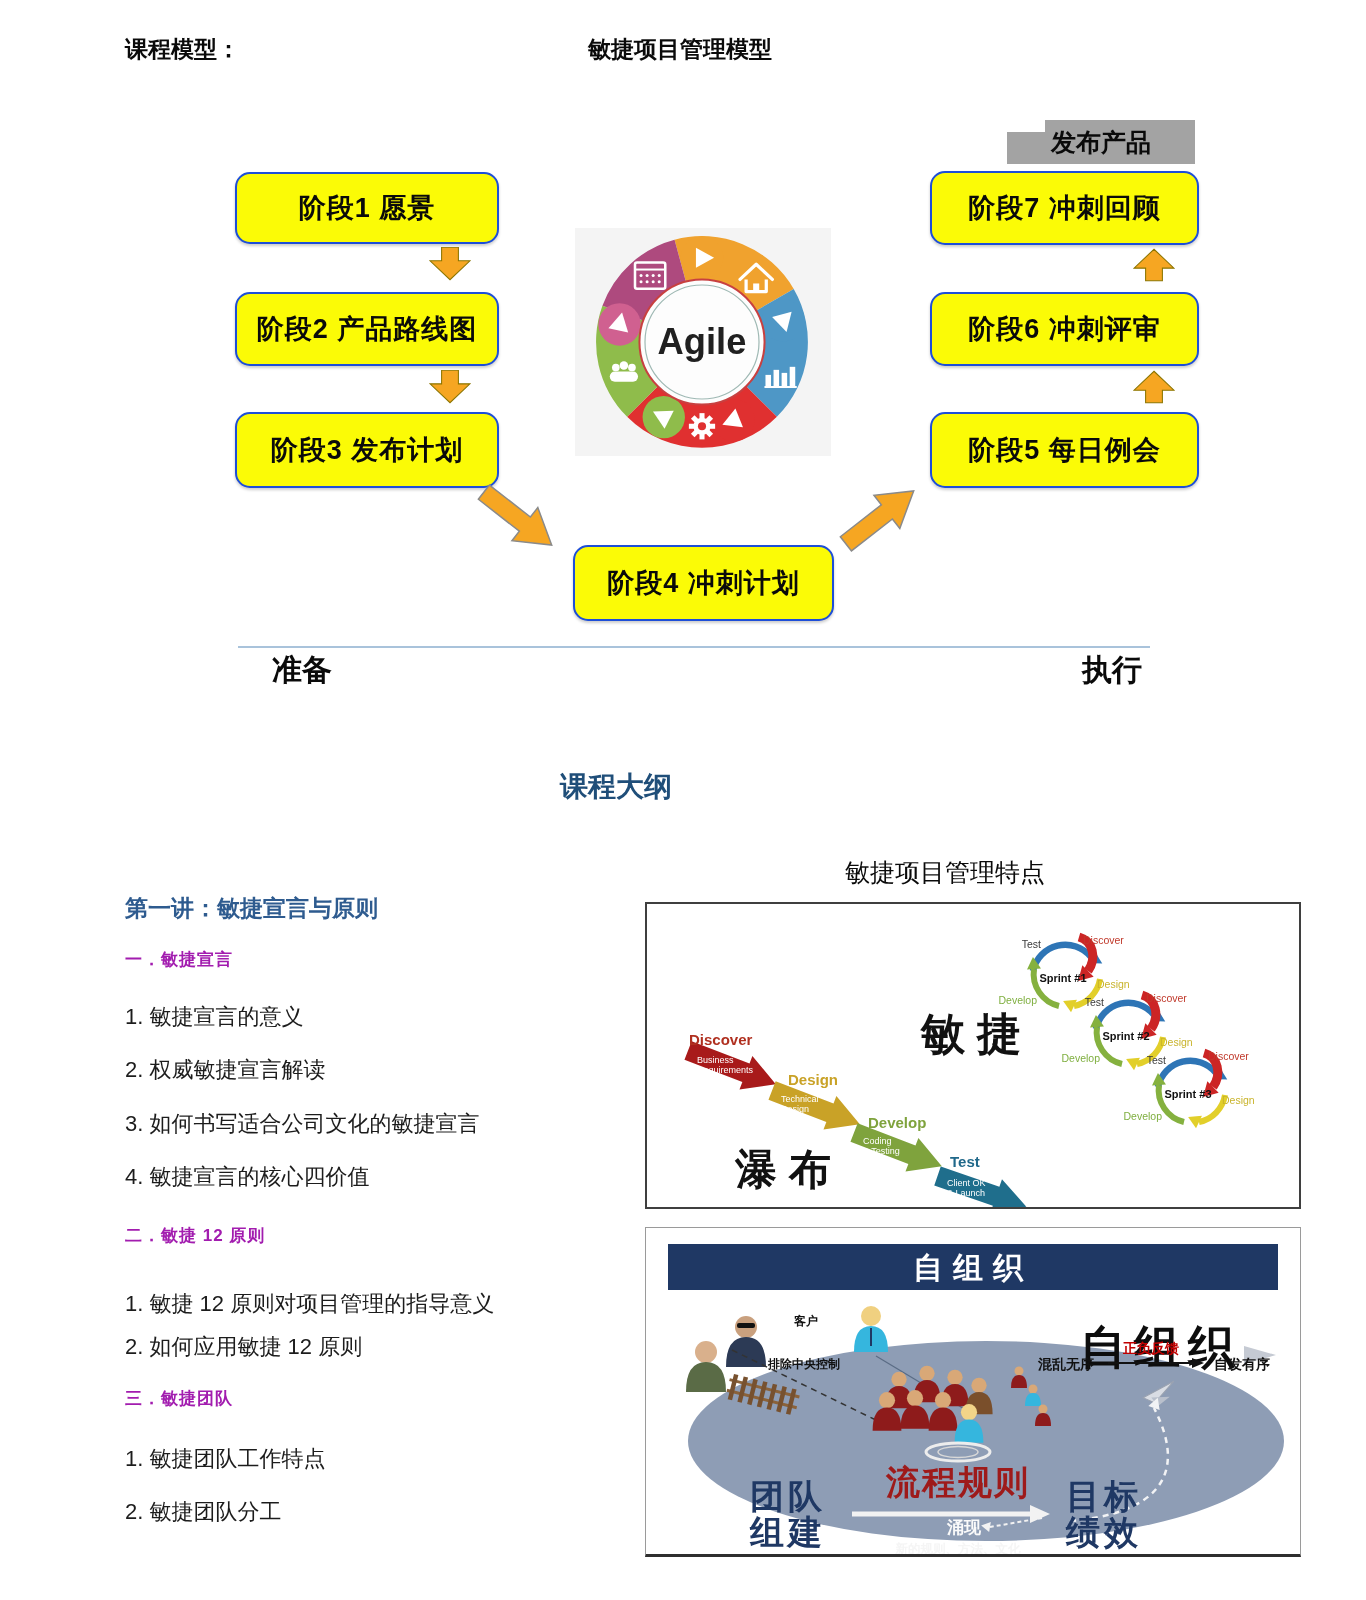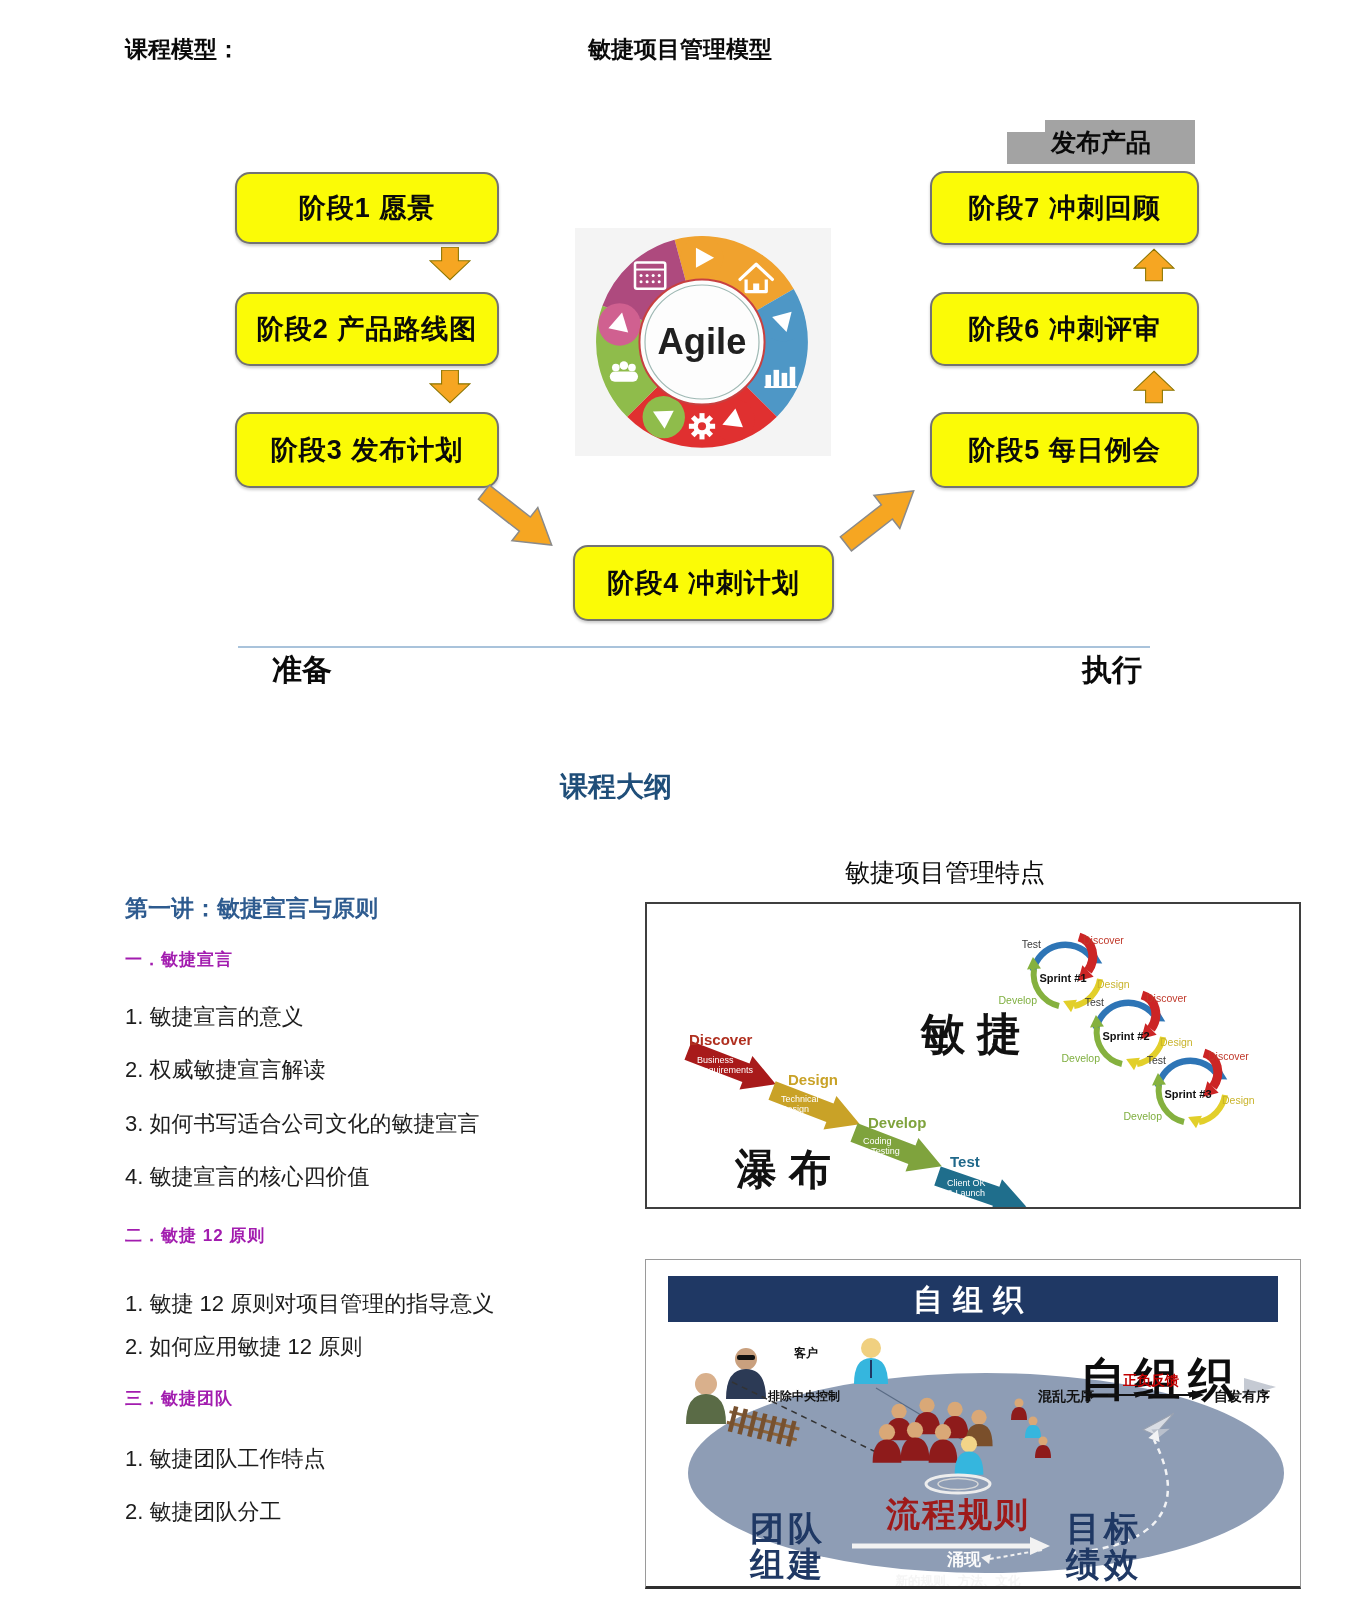--- a/index.html
+++ b/index.html
@@ -1,40 +1,40 @@
 <!DOCTYPE html>
 <html><head>
 <meta charset="utf-8">
 <style>
   html,body{margin:0;padding:0;}
   body{width:1366px;height:1600px;position:relative;background:#fff;
        font-family:"Liberation Sans","DejaVu Sans",sans-serif;color:#111;overflow:hidden;}
   .abs{position:absolute;}
   .hdr{font-size:23px;font-weight:bold;color:#0a0a0a;}
-  .phase-box{position:absolute;background:#FBFB06;border:2px solid #737373;border-radius:15px;
+  .phase-box{position:absolute;background:#FBFB06;border:2px solid #1d4ed8;border-radius:15px;
        display:flex;align-items:center;justify-content:center;font-size:27px;font-weight:bold;
        color:#0a0a0a;box-shadow:0 2px 3px rgba(0,0,0,.2);letter-spacing:1px;}
   .release-box{position:absolute;left:1007px;top:120px;width:188px;height:44px;background:#a3a3a3;
        display:flex;align-items:center;justify-content:center;font-size:25px;font-weight:bold;color:#0a0a0a;}
   .release-box::before{content:"";position:absolute;left:0;top:0;width:38px;height:12px;background:#fff;}
   .agile-figure{position:absolute;left:575px;top:228px;width:256px;height:228px;background:#F4F4F4;}
   .lane-line{position:absolute;left:238px;top:646px;width:912px;height:2px;background:#A9C3DB;}
   .lane-label{position:absolute;font-size:30px;font-weight:bold;color:#0a0a0a;}
   .outline-heading{position:absolute;left:560px;top:768px;width:190px;text-align:left;
        font-size:28px;font-weight:bold;color:#1F4E79;}
   .ol-row{position:absolute;left:125px;white-space:nowrap;}
   .ol-lecture{font-size:23px;font-weight:bold;color:#2E5B8F;}
   .ol-section{font-size:17px;font-weight:bold;color:#a21caf;letter-spacing:1px;}
   .ol-item{font-size:22px;font-weight:normal;color:#1c1c1c;}
   .features-caption{position:absolute;left:845px;top:856px;width:290px;text-align:left;
        font-size:25px;font-weight:500;color:#0a0a0a;}
   .img-frame1{position:absolute;left:645px;top:902px;width:656px;height:307px;border:2px solid #3F3F3F;
        background:#fff;box-sizing:border-box;}
   .img-frame2{position:absolute;left:645px;top:1227px;width:656px;height:330px;border:1px solid #9A9A9A;
-       border-bottom:3px solid #2F2F2F;background:#fff;box-sizing:border-box;margin-top:32px;}
+       border-bottom:3px solid #2F2F2F;background:#fff;box-sizing:border-box;}
   svg text{font-family:"Liberation Sans","DejaVu Sans",sans-serif;}
 </style>
 </head>
 <body>
 
 <div class="abs hdr" style="left:125px;top:34px;">课程模型：</div>
 <div class="abs hdr" style="left:588px;top:34px;">敏捷项目管理模型</div>
 
 <section>
 

